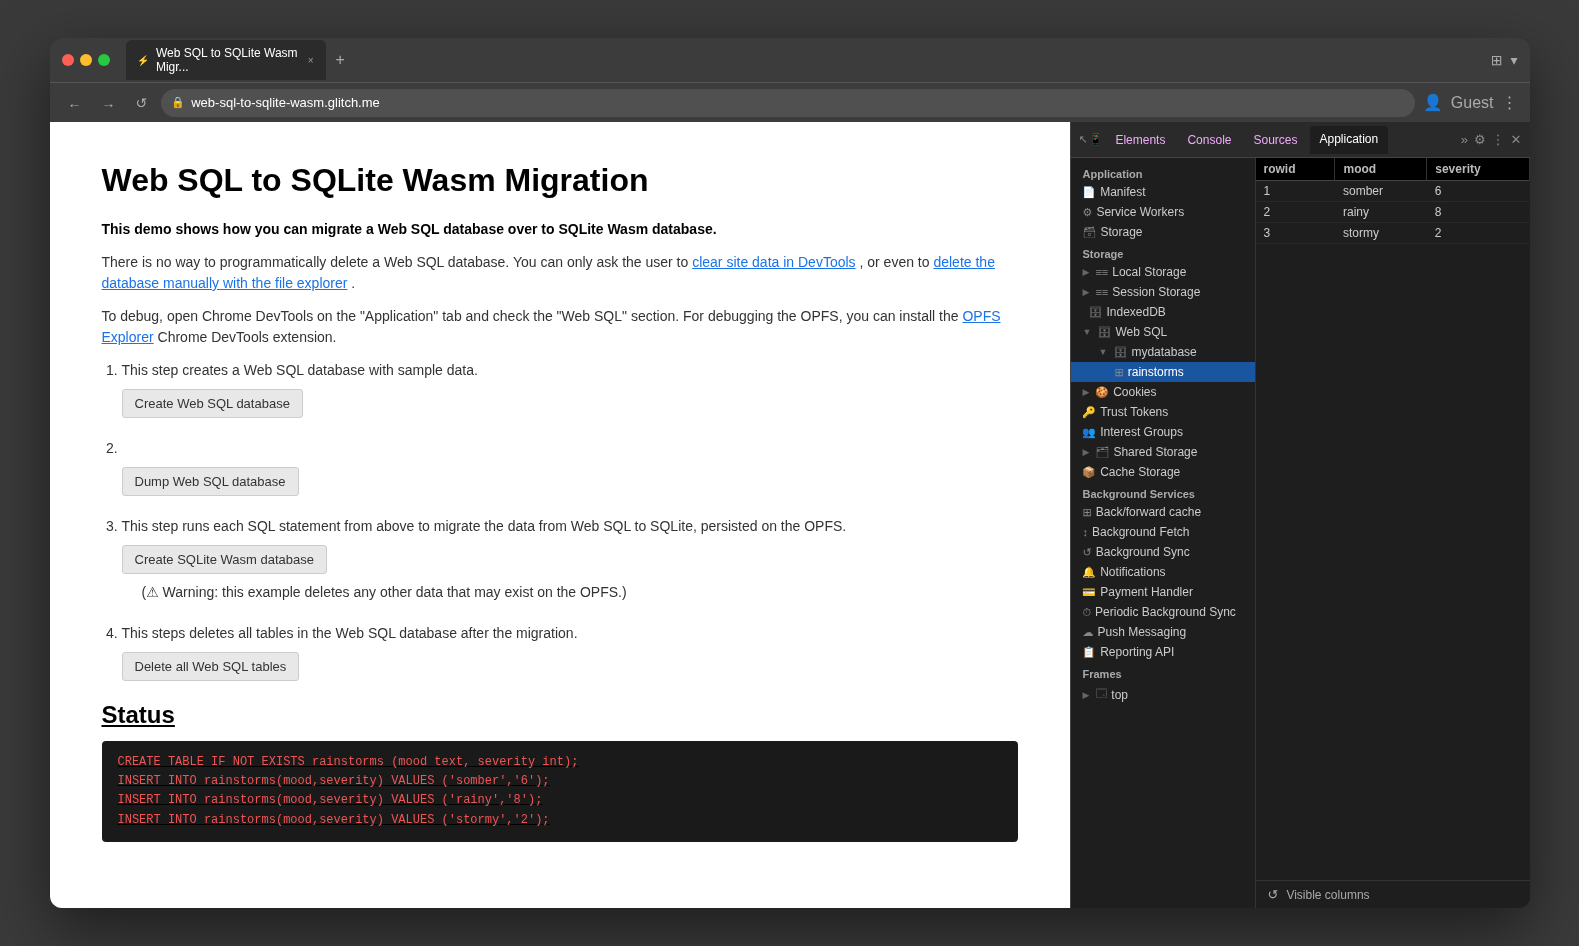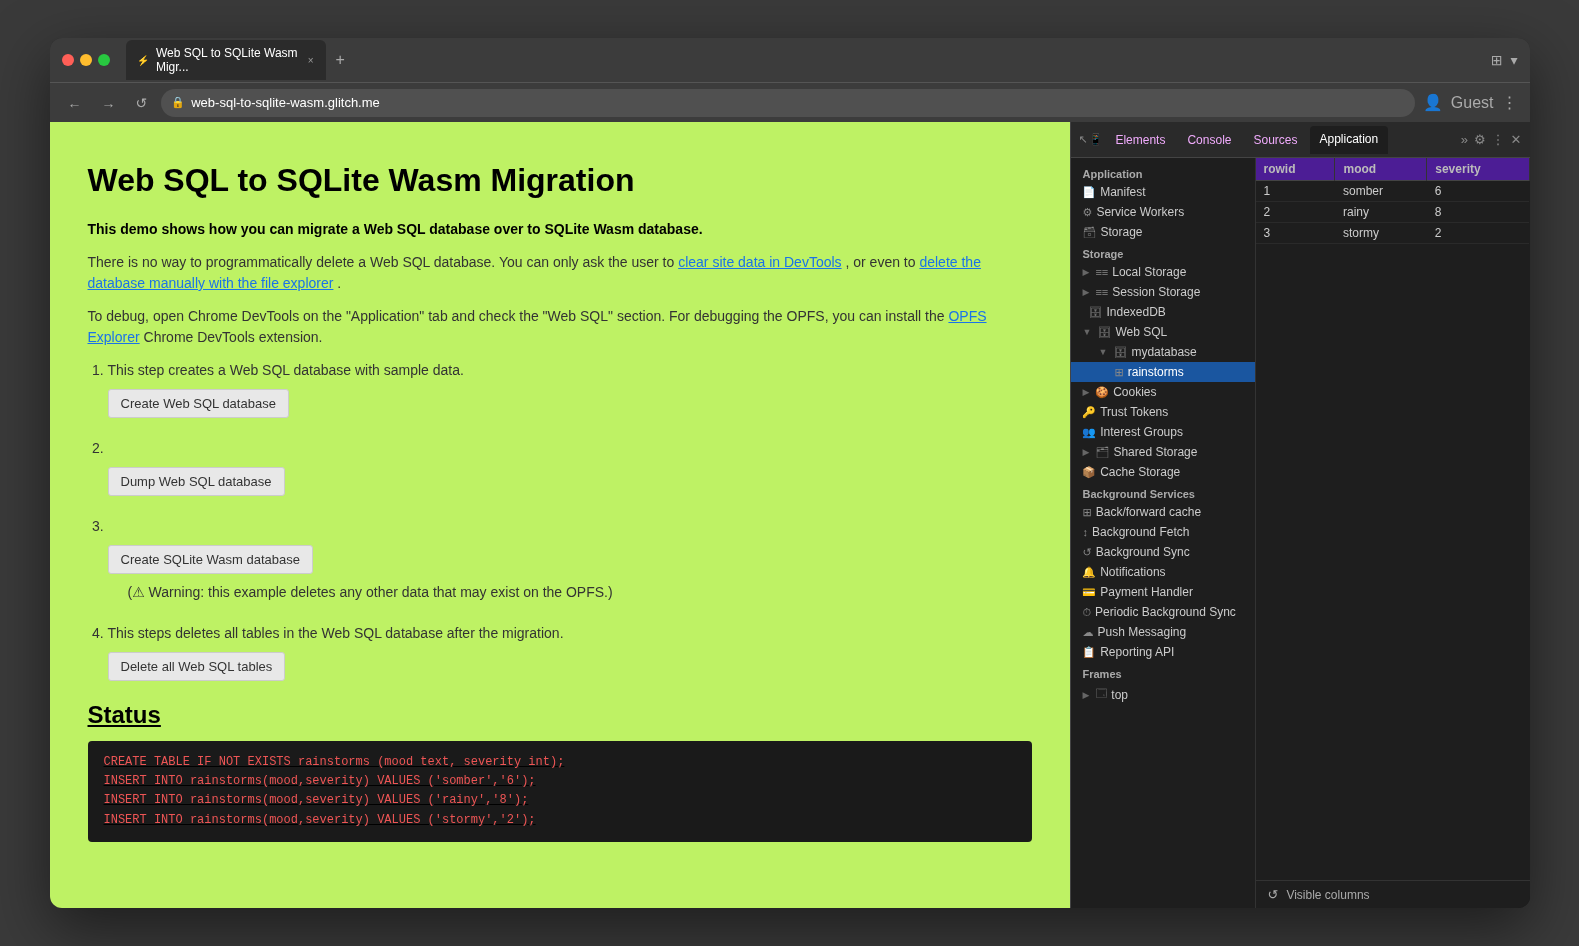--- a/index.html
+++ b/index.html
@@ -82,23 +82,23 @@
     
     .content-area {
       display: flex;
       flex: 1;
       overflow: hidden;
     }
 
     
     .webpage {
       flex: 1;
-      background: #bef264;
+      background: #ffffff;
       overflow-y: auto;
-      padding: 40px 38px;
+      padding: 40px 52px;
       font-family: -apple-system, BlinkMacSystemFont, 'Segoe UI', sans-serif;
     }
     .webpage h1 { font-size: 32px; font-weight: 700; margin-bottom: 20px; color: #000; }
     .webpage .intro-bold { font-weight: 700; margin-bottom: 12px; font-size: 14px; color: #000; }
     .webpage p { font-size: 14px; color: #333; line-height: 1.5; margin-bottom: 12px; }
     .webpage a { color: #1a73e8; text-decoration: underline; }
     .webpage ol { padding-left: 20px; }
     .webpage ol li { font-size: 14px; color: #333; margin-bottom: 20px; line-height: 1.5; }
     .webpage .btn {
       background: #e8e8e8;
@@ -220,21 +220,21 @@
       display: flex;
       flex-direction: column;
     }
     .dt-table {
       width: 100%;
       border-collapse: collapse;
       font-size: 12px;
       color: #ccc;
     }
     .dt-table thead tr {
-      background: #4c1d95;
+      background: #000000;
       border-bottom: 1px solid #444;
     }
     .dt-table th {
       padding: 4px 8px;
       text-align: left;
       font-weight: 600;
       color: #bbb;
       font-size: 12px;
       border-right: 1px solid #333;
     }
@@ -318,20 +318,21 @@
         <li>
           <span>This step creates a Web SQL database with sample data.</span>
           <br>
           <button class="btn">Create Web SQL database</button>
         </li>
         <li>
           <br>
           <button class="btn">Dump Web SQL database</button>
         </li>
         <li>
+          <span>This step runs each SQL statement from above to migrate the data from Web SQL to SQLite, persisted on the OPFS.</span>
           <br>
           <button class="btn">Create SQLite Wasm database</button>
           <p class="warning">(⚠ Warning: this example deletes any other data that may exist on the OPFS.)</p>
         </li>
         <li>
           <span>This steps deletes all tables in the Web SQL database after the migration.</span>
           <br>
           <button class="btn">Delete all Web SQL tables</button>
         </li>
       </ol>

